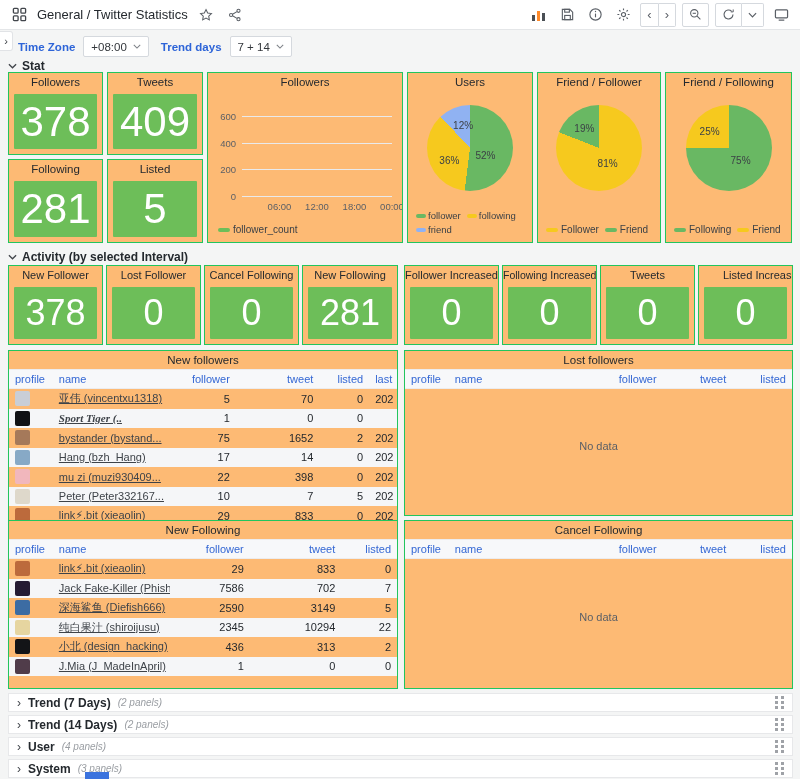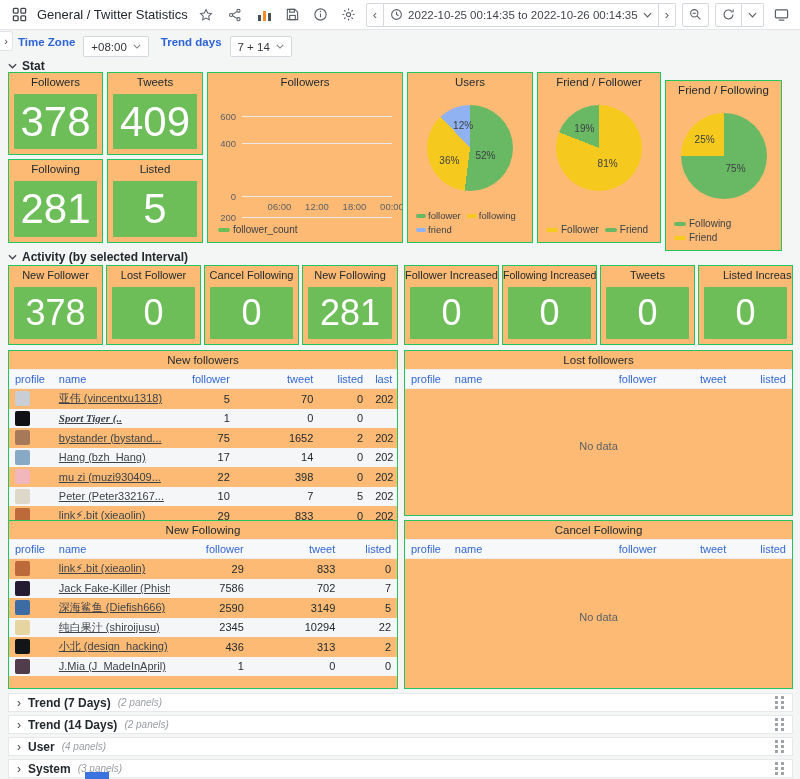--- a/index.html
+++ b/index.html
@@ -18,21 +18,21 @@
   .tp-group .btn-border { border-radius:0; border-left-width:0; }
   .tp-group .btn-border:first-child { border-radius:2px 0 0 2px; border-left-width:1px; }
   .tp-group .btn-border:last-child { border-radius:0 2px 2px 0; }
   .chev { font-size:13px; color:#5a5f66; line-height:1; }
 
   
   .pane-toggle { position:absolute; left:0; top:31px; width:13px; height:20px; background:#fff; border:1px solid #e1e3e6; border-left:none; border-radius:0 3px 3px 0; display:flex; align-items:center; justify-content:center; font-size:11px; color:#3c4046; cursor:pointer; }
 
   
   .varbar { position:absolute; left:16px; top:36px; display:flex; align-items:center; gap:10px; }
-  .var-chip { display:flex; align-items:flex-start; }
+  .var-chip { display:flex; align-items:center; }
   .var-label { font-size:11.5px; font-weight:700; color:#2d64d8; padding:0 8px 0 2px; }
   .var-select { display:flex; align-items:center; gap:6px; border:1px solid #d5d9de; background:#fff; border-radius:2px; height:21px; padding:0 7px; font-size:11.5px; color:#33373c; cursor:pointer; }
 
   
   .section-hdr { position:absolute; display:flex; align-items:center; gap:5px; font-size:12px; font-weight:700; color:#24292e; cursor:pointer; }
   .crow { position:absolute; left:8px; width:785px; height:19px; background:#fff; border:1px solid #e7e8ea; display:flex; align-items:center; gap:7px; padding:0 8px; cursor:pointer; }
   .crow-caret { font-size:12px; color:#41454b; }
   .crow-title { font-size:12px; font-weight:700; color:#24292e; }
   .crow-count { font-size:10px; font-style:italic; color:#9a9ea3; }
   .drag-handle { margin-left:auto; cursor:grab; display:flex; }
@@ -137,30 +137,20 @@
         <svg width="15" height="15" viewBox="0 0 16 16" fill="none" stroke="#5a5f66" stroke-width="1.2">
             <circle cx="8" cy="8" r="2.2"></circle>
             <path d="M8 1.5v2M8 12.5v2M1.5 8h2M12.5 8h2M3.4 3.4l1.4 1.4M11.2 11.2l1.4 1.4M12.6 3.4l-1.4 1.4M4.8 11.2l-1.4 1.4"></path>
           </svg>
       </span>
       <span class="tp-group">
         <span class="btn-border">
             <span class="chev">‹</span>
           </span>
         <span class="btn-border">
-          <svg width="13" height="13" viewBox="0 0 16 16" fill="none" stroke="#5a5f66" stroke-width="1.3">
-              <circle cx="8" cy="8" r="6"></circle>
-              <path d="M8 4.5V8l2.5 1.5"></path>
-            </svg>
-          <span>2022-10-25 00:14:35 to 2022-10-26 00:14:35</span>
-          <svg width="9" height="6" viewBox="0 0 10 6" fill="none" stroke="#5a5f66" stroke-width="1.3">
-              <path d="M1 1l4 4 4-4"></path>
-            </svg>
-        </span>
-        <span class="btn-border">
             <span class="chev">›</span>
           </span>
       </span>
       <span class="btn-border">
         <svg width="13" height="13" viewBox="0 0 16 16" fill="none" stroke="#5a5f66" stroke-width="1.3">
             <circle cx="6.5" cy="6.5" r="4.5"></circle>
             <line x1="10" y1="10" x2="14" y2="14"></line>
             <line x1="4.5" y1="6.5" x2="8.5" y2="6.5"></line>
           </svg>
       </span>
@@ -243,21 +233,21 @@
 
   <div class="panel" style="left:207px; top:72px; width:196px; height:171px;">
     <div class="ptitle">Followers</div>
     <div class="plot">
       <div class="gridline" style="top:14%;">
           <span class="ylab">600</span>
         </div>
       <div class="gridline" style="top:43%;">
           <span class="ylab">400</span>
         </div>
-      <div class="gridline" style="top:71%;margin-top:48px;">
+      <div class="gridline" style="top:71%;">
           <span class="ylab">200</span>
         </div>
       <div class="gridline" style="top:100%;">
           <span class="ylab">0</span>
         </div>
       <span class="xlab" style="left:25%;">06:00</span>
       <span class="xlab" style="left:50%;">12:00</span>
       <span class="xlab" style="left:75%;">18:00</span>
       <span class="xlab" style="left:100%;">00:00</span>
     </div>
@@ -303,21 +293,21 @@
           <i class="sw" style="background: rgb(246, 201, 30);"></i>
           <span>Follower</span>
         </span>
       <span class="litem">
           <i class="sw" style="background: rgb(105, 184, 99);"></i>
           <span>Friend</span>
         </span>
     </div>
   </div>
 
-  <div class="panel" style="left:665px; top:72px; width:117px; height:171px;margin-top:8px;">
+  <div class="panel" style="left:665px; top:72px; width:127px; height:171px;">
     <div class="ptitle">Friend / Following</div>
     <div class="pie" style="background: conic-gradient(rgb(105, 184, 99) 0%, rgb(105, 184, 99) 75%, rgb(246, 201, 30) 75%, rgb(246, 201, 30) 100%);">
       <span class="plabel" style="left:64%; top:64%;">75%</span>
       <span class="plabel" style="left:28%; top:30%;">25%</span>
     </div>
     <div class="legend" style="left:8px;">
       <span class="litem">
           <i class="sw" style="background: rgb(105, 184, 99);"></i>
           <span>Following</span>
         </span>

